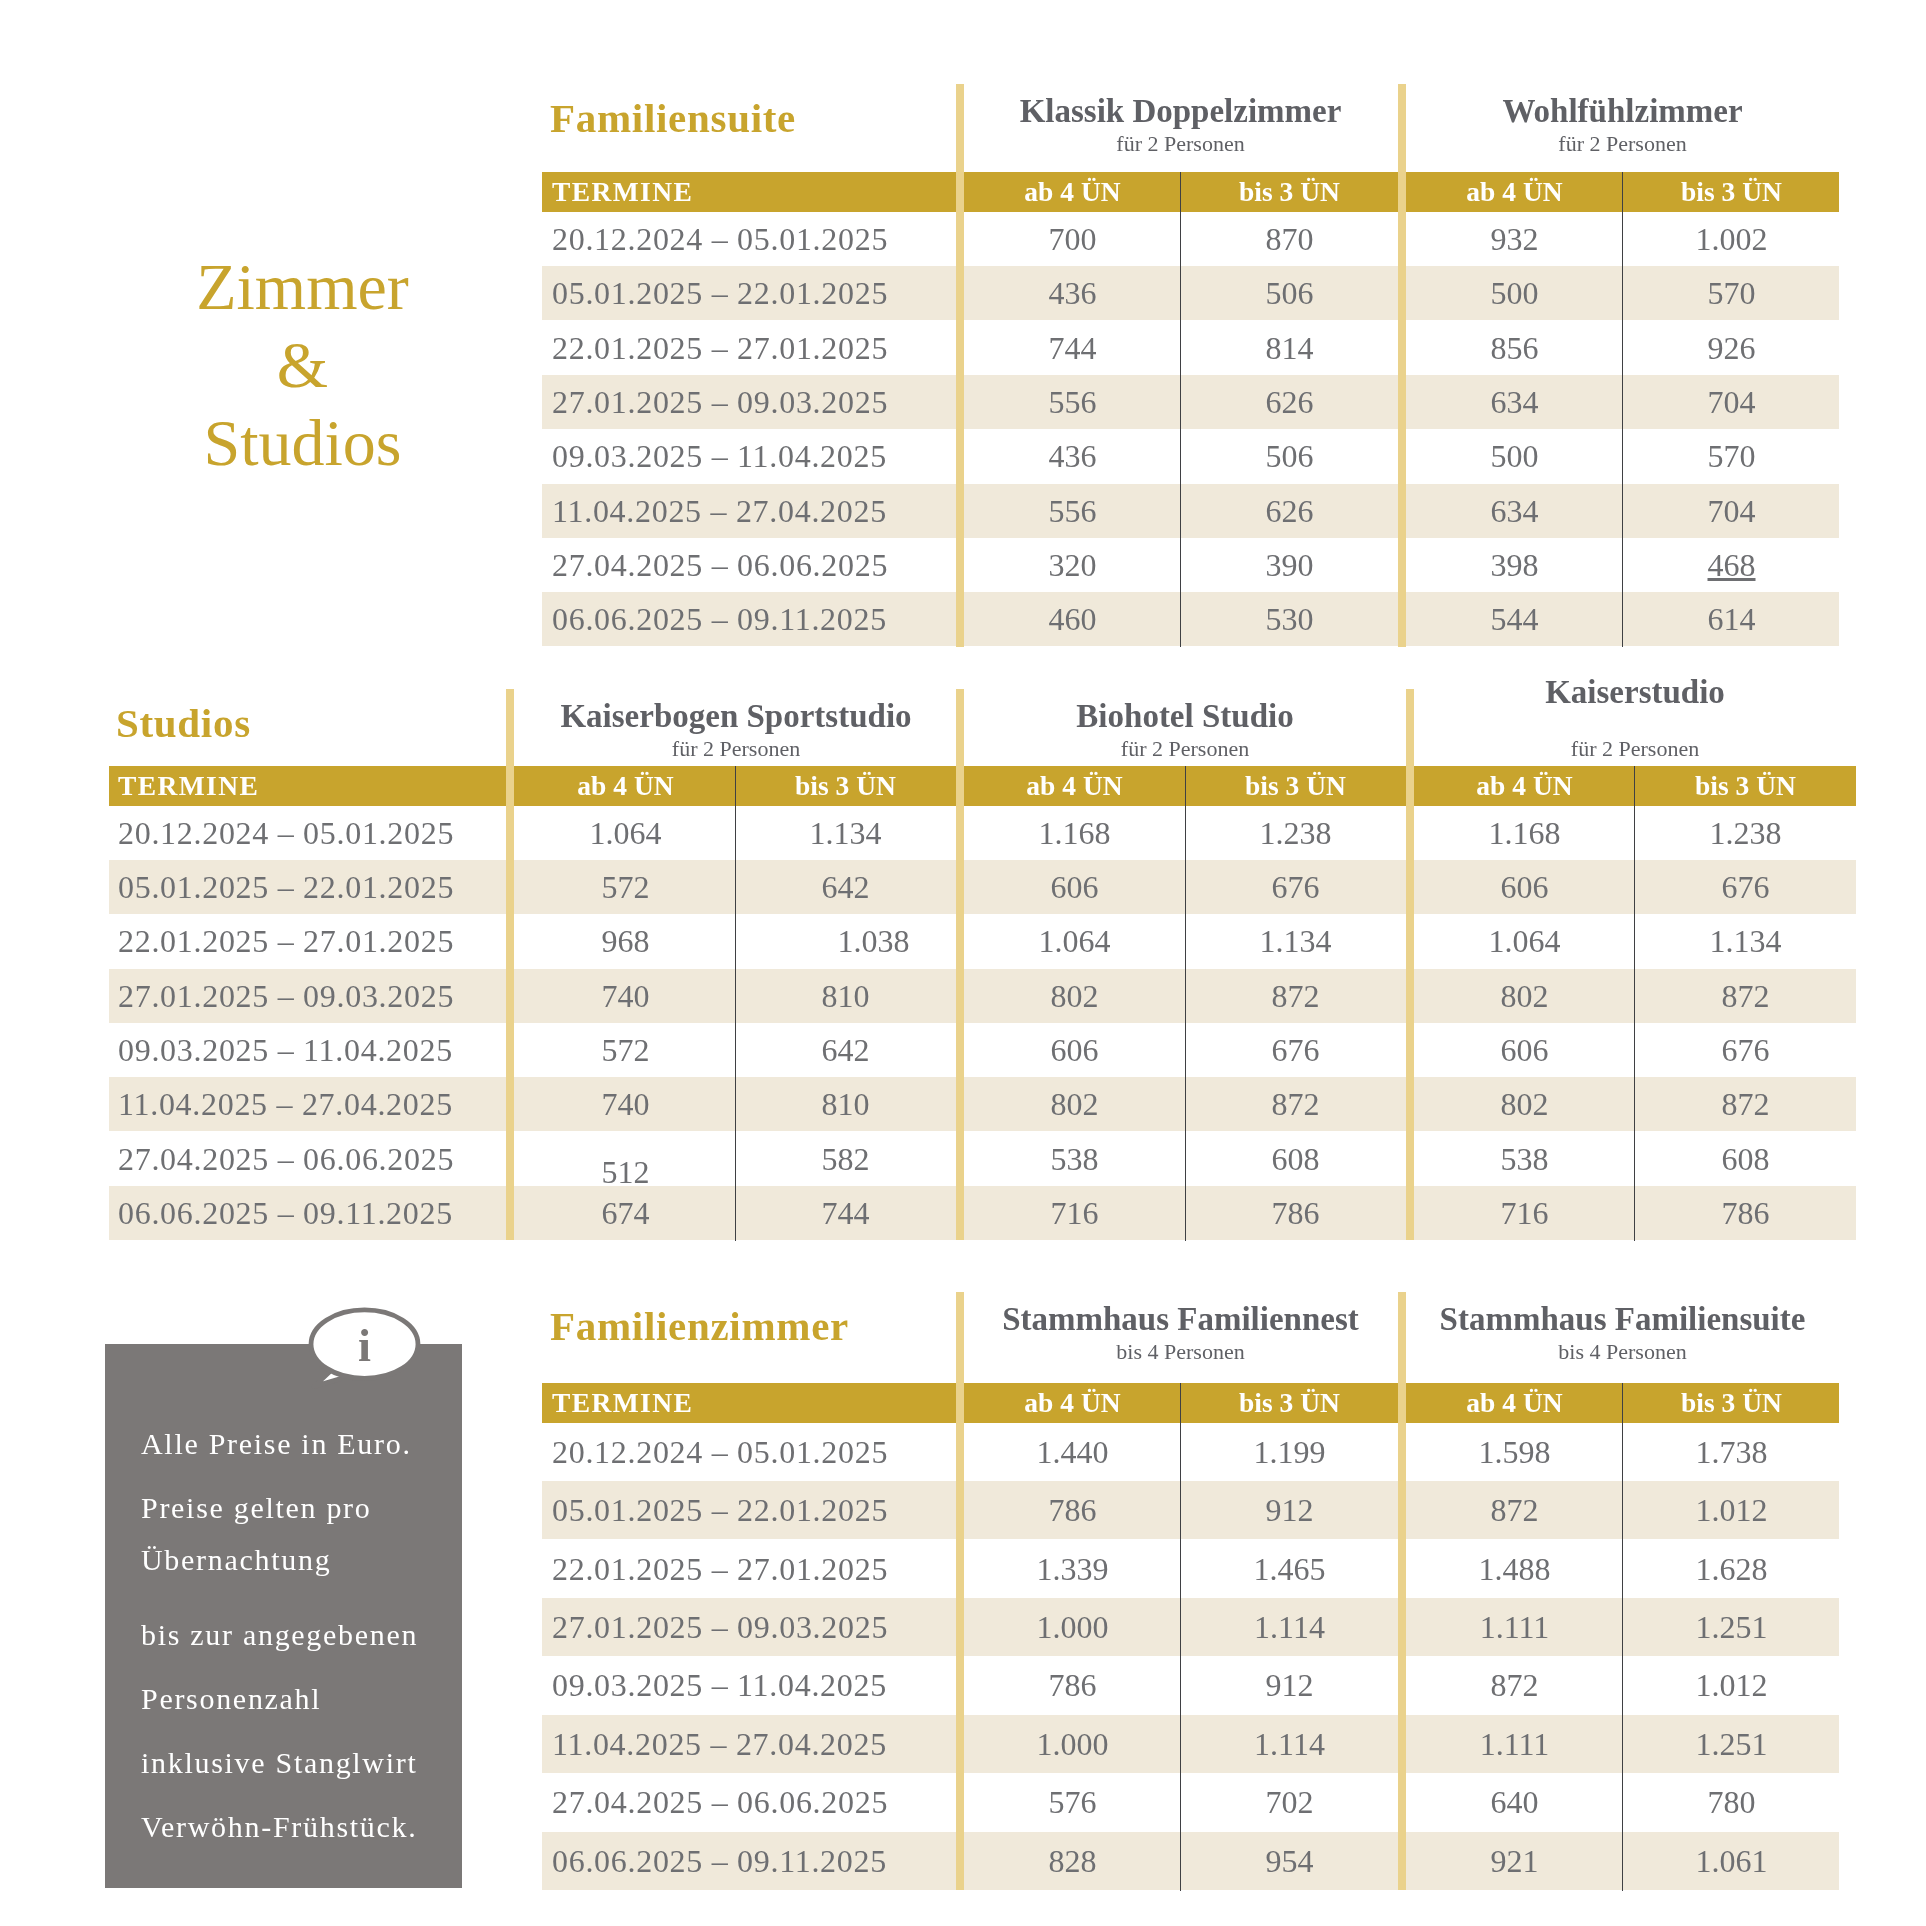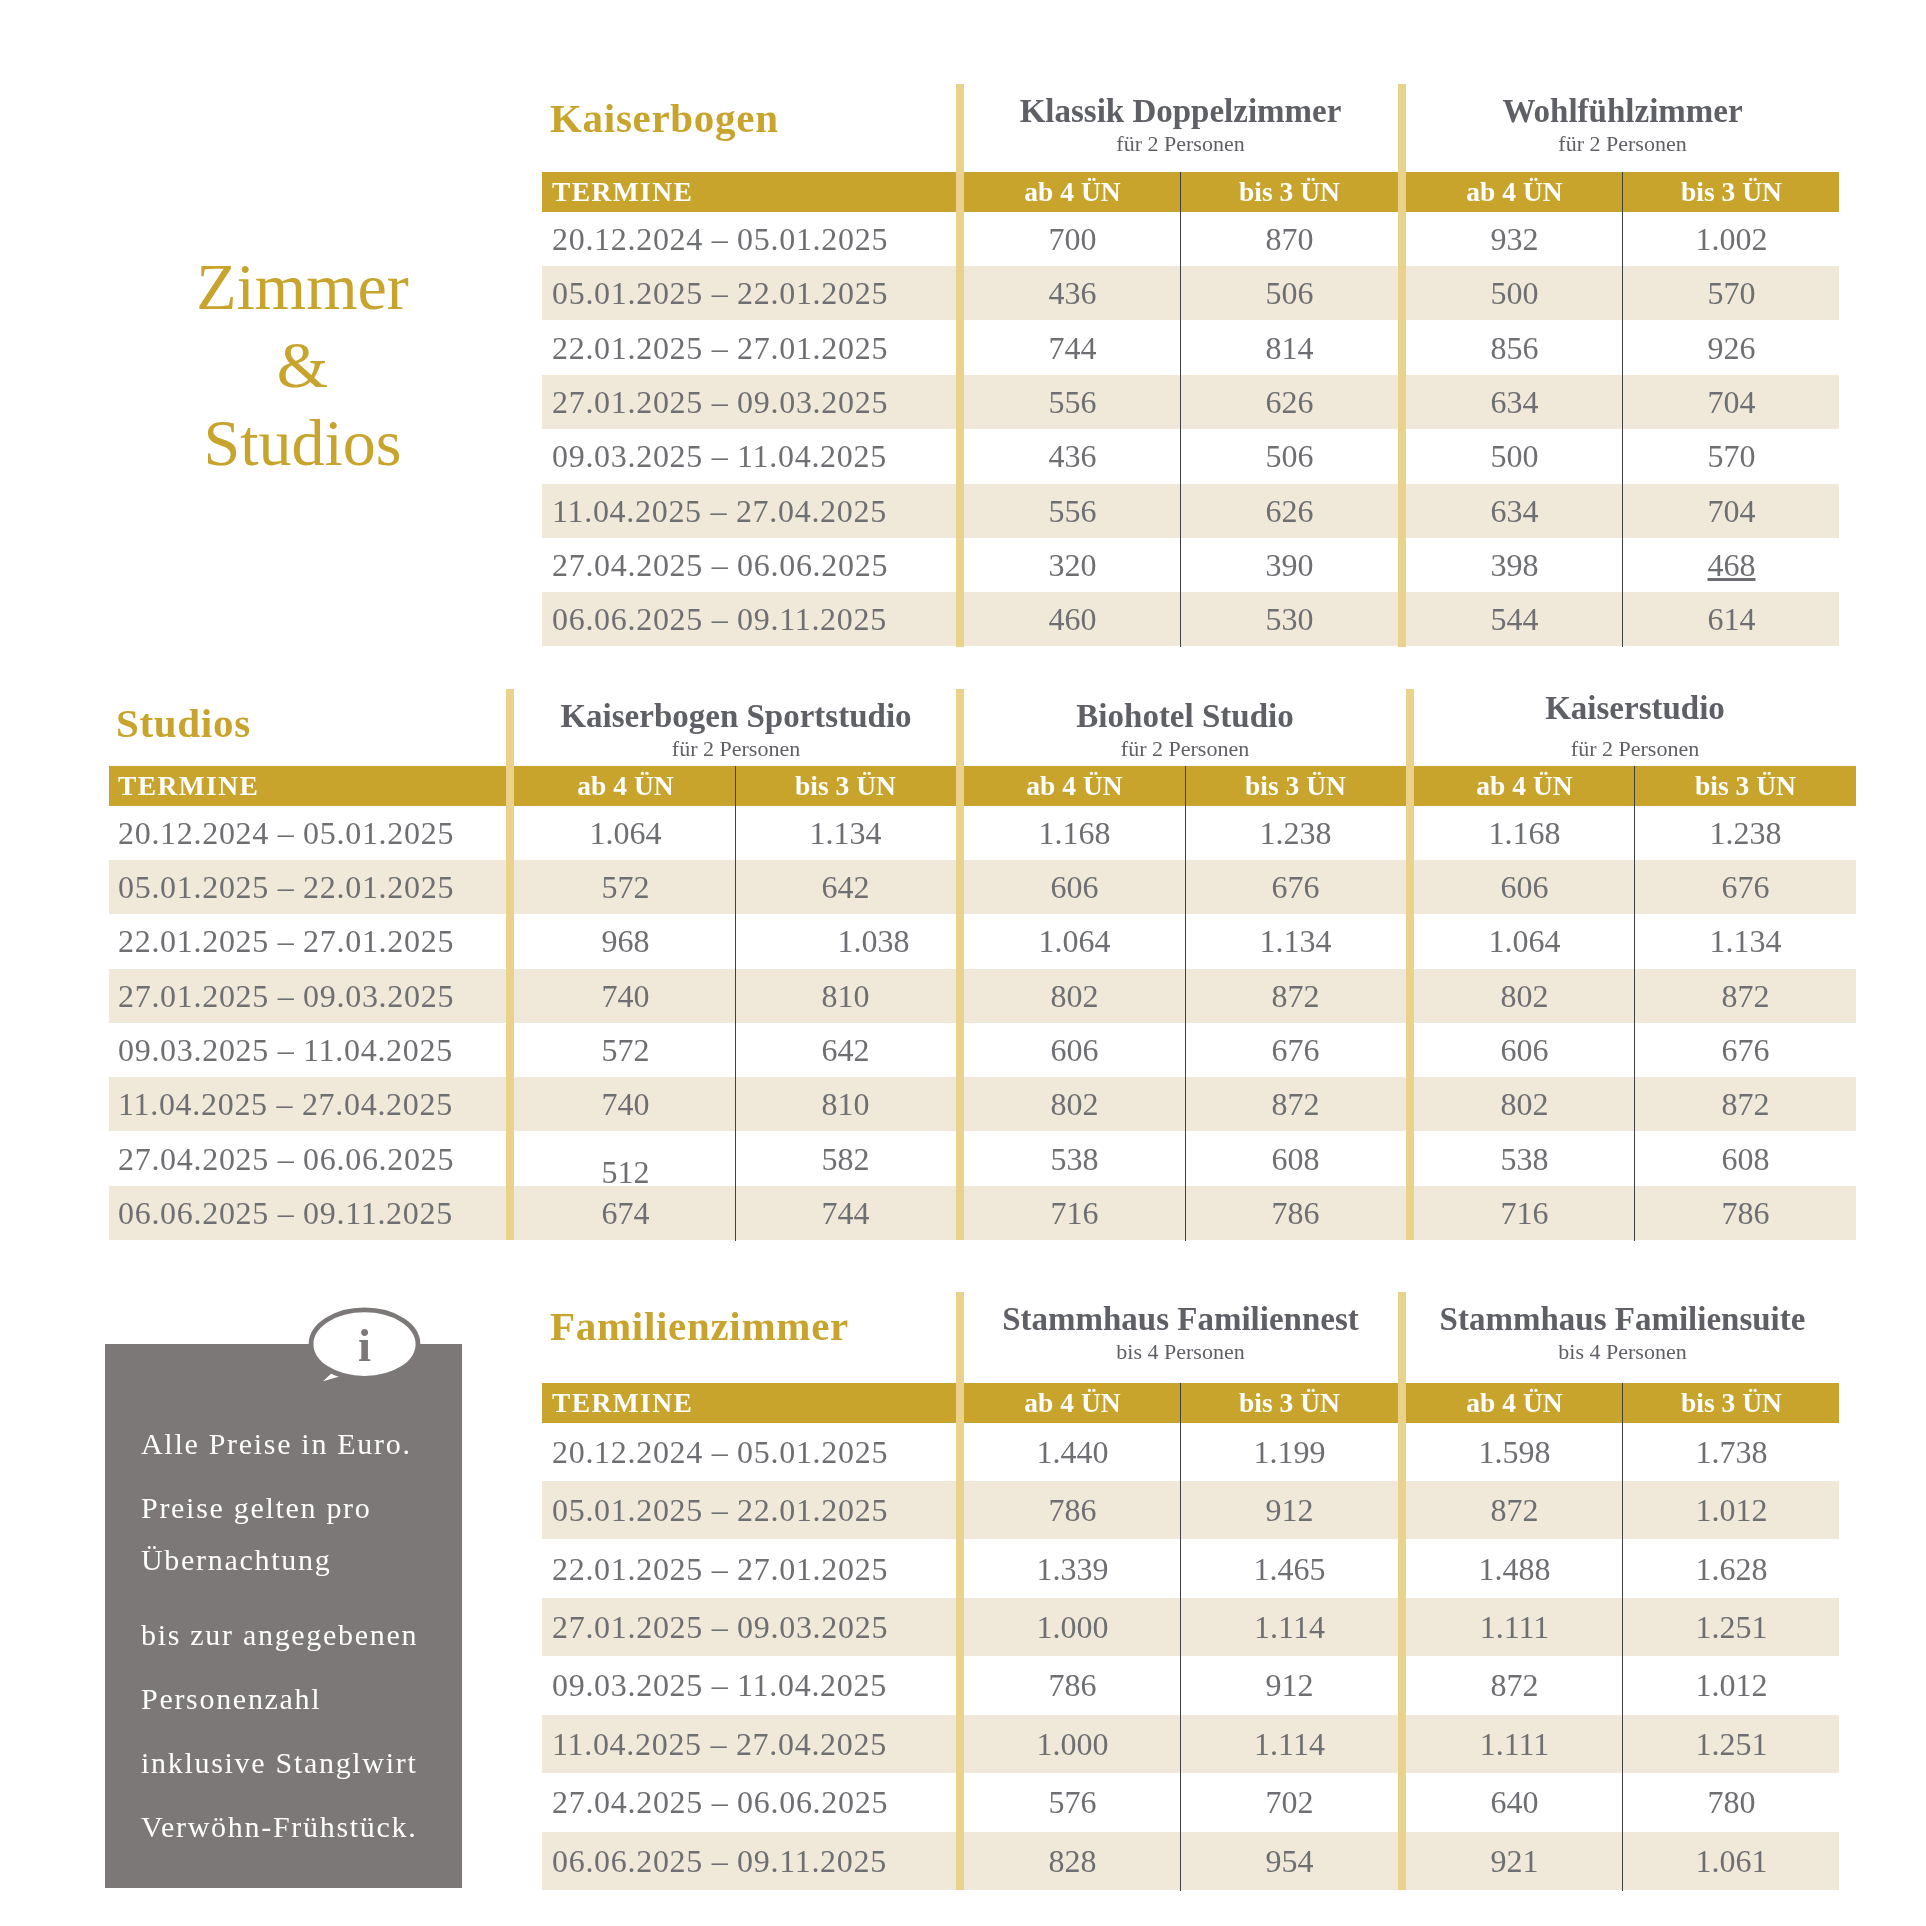--- a/index.html
+++ b/index.html
@@ -49,21 +49,21 @@
 
 <div class="canvas">
 
   <div class="side-title">
     <span class="line">Zimmer</span>
     <span class="line">&amp;</span>
     <span class="line">Studios</span>
   </div>
 
   <div id="tables-mount">
-      <div class="section-title" style="left: 550px; top: 94px;">Kaiserbogen</div>
+      <div class="section-title" style="left: 550px; top: 94px;">Familiensuite</div>
       <div class="row-stripe" style="left: 542px; top: 212px; width: 1297px; height: 54px;"></div>
       <div class="date-cell" style="left: 552px; top: 212px; width: 404px; height: 54px; line-height: 54px;">20.12.2024 – 05.01.2025</div>
       <div class="price-cell" style="left: 964px; top: 212px; width: 217px; height: 54px; line-height: 54px;">700</div>
       <div class="price-cell" style="left: 1181px; top: 212px; width: 217px; height: 54px; line-height: 54px;">870</div>
       <div class="price-cell" style="left: 1406px; top: 212px; width: 217px; height: 54px; line-height: 54px;">932</div>
       <div class="price-cell" style="left: 1623px; top: 212px; width: 217px; height: 54px; line-height: 54px;">1.002</div>
       <div class="row-stripe odd" style="left: 542px; top: 266px; width: 1297px; height: 54px;"></div>
       <div class="date-cell" style="left: 552px; top: 266px; width: 404px; height: 54px; line-height: 54px;">05.01.2025 – 22.01.2025</div>
       <div class="price-cell" style="left: 964px; top: 266px; width: 217px; height: 54px; line-height: 54px;">436</div>
       <div class="price-cell" style="left: 1181px; top: 266px; width: 217px; height: 54px; line-height: 54px;">506</div>
@@ -191,21 +191,21 @@
       <div class="col-label" style="left: 515px; top: 766px; width: 221px; height: 40px; line-height: 40px;">ab 4 ÜN</div>
       <div class="col-label" style="left: 735px; top: 766px; width: 221px; height: 40px; line-height: 40px;">bis 3 ÜN</div>
       <div class="vline" style="left: 735px; top: 766px; height: 475px;"></div>
       <div class="sep" style="left: 506px; top: 689px; width: 8.3px; height: 551px;"></div>
       <div class="group-name" style="left: 964px; top: 696px; width: 442px; height: 40px; line-height: 40px;">Biohotel Studio</div>
       <div class="group-sub" style="left: 964px; top: 736px; width: 442px; height: 26px; line-height: 26px;">für 2 Personen</div>
       <div class="col-label" style="left: 964px; top: 766px; width: 221px; height: 40px; line-height: 40px;">ab 4 ÜN</div>
       <div class="col-label" style="left: 1185px; top: 766px; width: 221px; height: 40px; line-height: 40px;">bis 3 ÜN</div>
       <div class="vline" style="left: 1185px; top: 766px; height: 475px;"></div>
       <div class="sep" style="left: 956px; top: 689px; width: 8.3px; height: 551px;"></div>
-      <div class="group-name" style="left: 1414px; top: 688px; width: 442px; height: 40px; line-height: 40px;">Kaiserstudio</div>
+      <div class="group-name" style="left: 1414px; top: 672px; width: 442px; height: 40px; line-height: 40px;">Kaiserstudio</div>
       <div class="group-sub" style="left: 1414px; top: 736px; width: 442px; height: 26px; line-height: 26px;">für 2 Personen</div>
       <div class="col-label" style="left: 1414px; top: 766px; width: 221px; height: 40px; line-height: 40px;">ab 4 ÜN</div>
       <div class="col-label" style="left: 1635px; top: 766px; width: 221px; height: 40px; line-height: 40px;">bis 3 ÜN</div>
       <div class="vline" style="left: 1634px; top: 766px; height: 475px;"></div>
       <div class="sep" style="left: 1406px; top: 689px; width: 8.3px; height: 551px;"></div>
       <div class="section-title" style="left: 550px; top: 1302px;">Familienzimmer</div>
       <div class="row-stripe" style="left: 542px; top: 1423px; width: 1297px; height: 58px;"></div>
       <div class="date-cell" style="left: 552px; top: 1423px; width: 404px; height: 58px; line-height: 58px;">20.12.2024 – 05.01.2025</div>
       <div class="price-cell" style="left: 964px; top: 1423px; width: 217px; height: 58px; line-height: 58px;">1.440</div>
       <div class="price-cell" style="left: 1181px; top: 1423px; width: 217px; height: 58px; line-height: 58px;">1.199</div>

